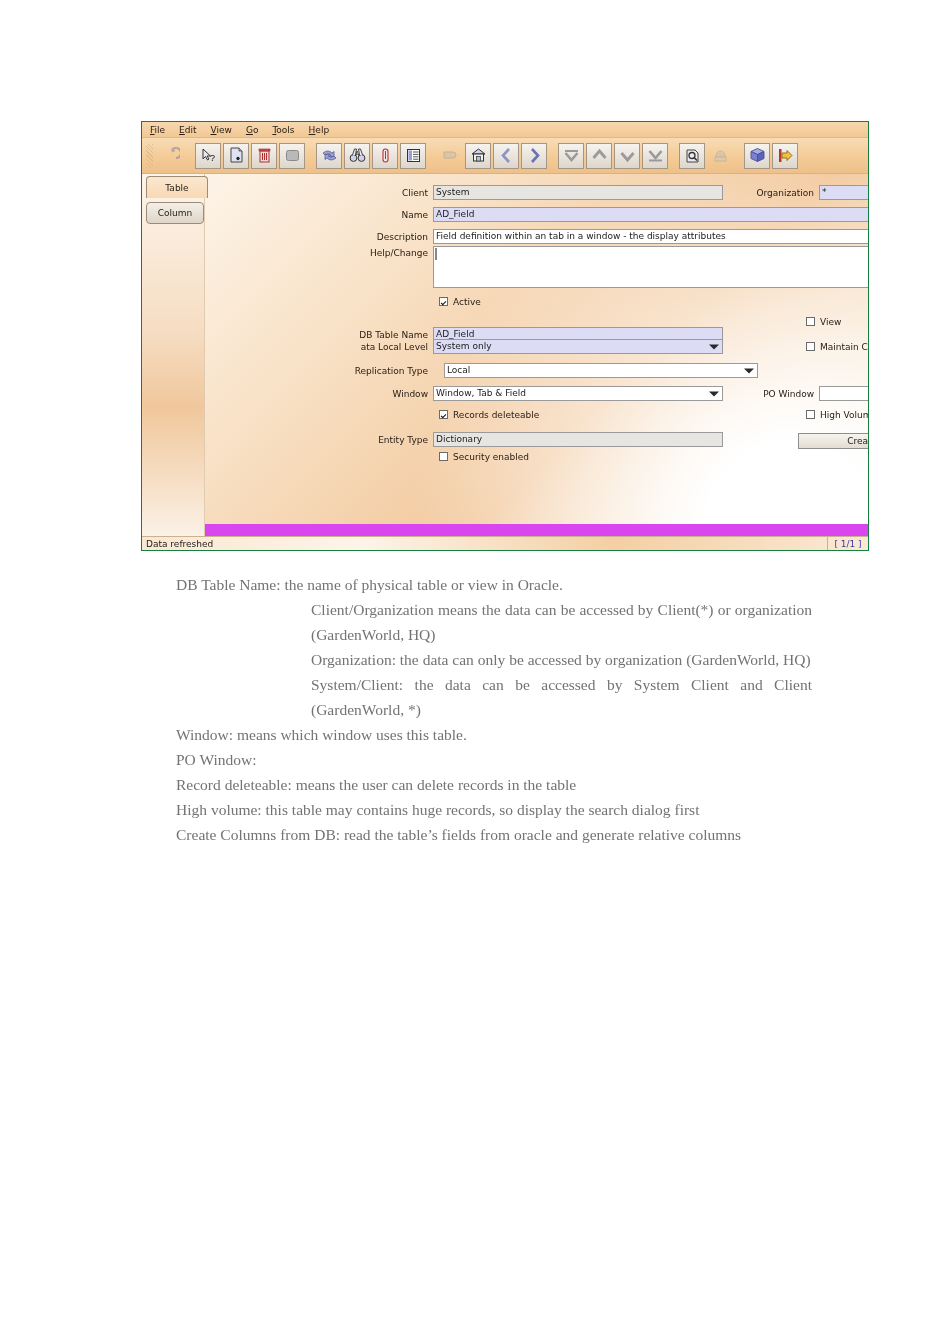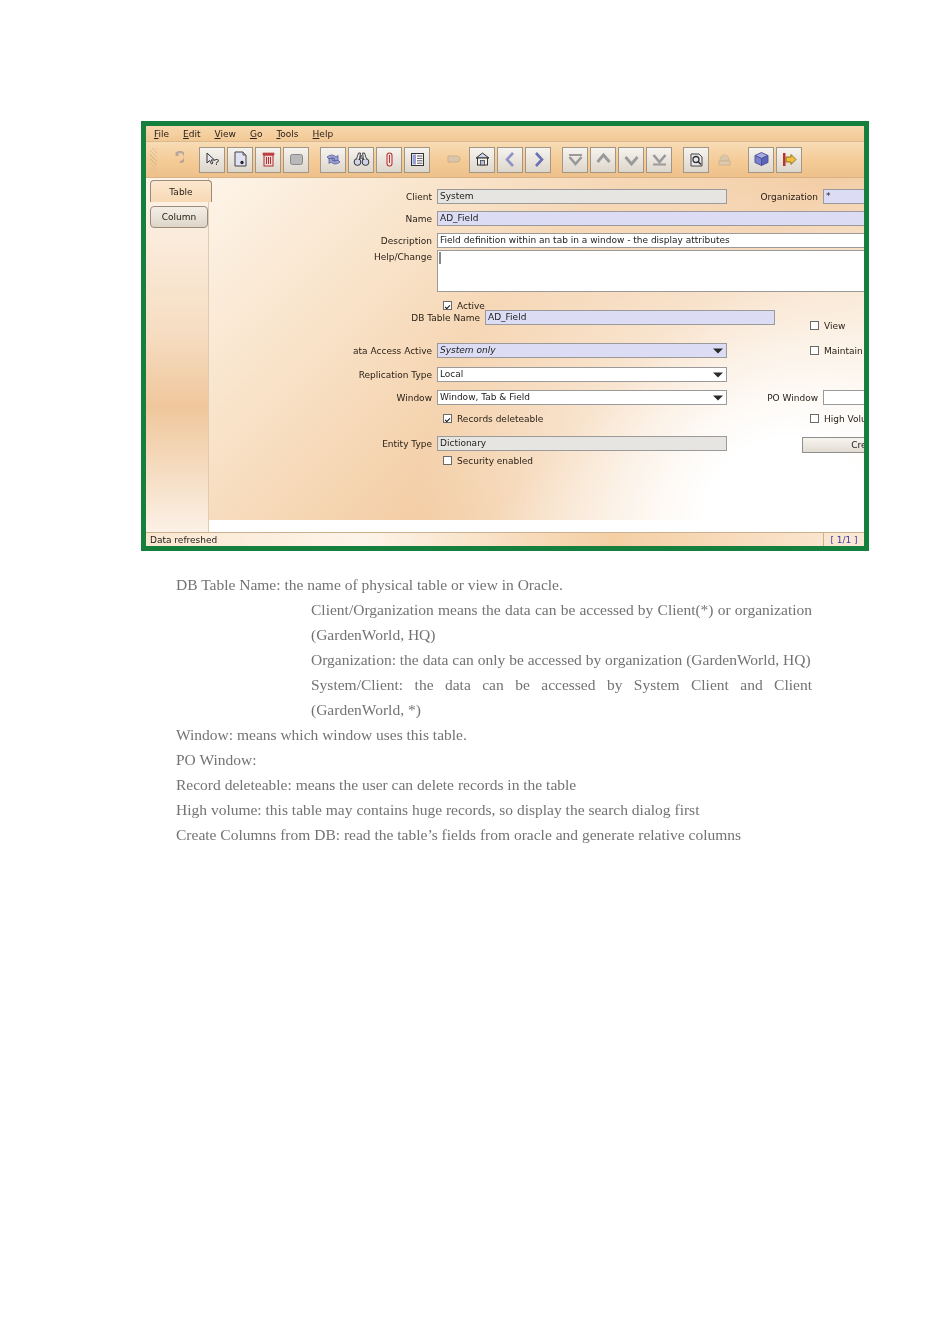--- a/index.html
+++ b/index.html
@@ -5,21 +5,21 @@
   html,body{margin:0;padding:0;}
   body{
     width:950px;height:1344px;background:#ffffff;
     font-family:"Liberation Serif", serif;
     overflow:hidden;
   }
 
   
   .app-window{
     position:absolute;left:141px;top:121px;width:728px;height:430px;
-    border:5px solid #15803d;
+    border:1px solid #15803d;
     background:#f3e2cf;
     font-family:"DejaVu Sans","Liberation Sans",sans-serif;
     box-sizing:border-box;
   }
 
   
   .menubar{
     height:16px;
     background:linear-gradient(to bottom,#f7d7ae 0%,#f2c894 100%);
     border-bottom:1px solid #d9b98f;
@@ -54,21 +54,21 @@
     box-sizing:border-box;position:relative;
   }
   .tb-btn.flat{border:1px solid transparent;background:transparent;}
   .tb-sep{width:9px;}
   .tb-btn svg{display:block;}
   .tb-btn.disabled{opacity:.45;}
 
   
   .content{
     position:relative;height:calc(100% - 16px - 36px);
-    background:#ffffff;
+    background:#d946ef;
   }
 
   
   .tabstrip{
     position:absolute;left:0;top:0;width:63px;height:100%;
     background:linear-gradient(to bottom,#fdf3e6 0%,#fbeedf 12%,#f6ddc2 42%,#f0c79c 62%,#f6dfc6 82%,#fdf6ef 100%);
     border-right:1px solid #e0cbb1;
     box-sizing:border-box;
   }
   .tab{
@@ -397,44 +397,44 @@
       <div class="textarea" style="left:228px;top:72px;width:578px;height:42px;">
         <div class="caret"></div>
 
       </div>
 
       <div class="cbrow" style="left:234px;top:123px;">
         <span class="cb checked"></span>
         <span class="cblabel">Active</span>
       </div>
 
-      <div class="row" style="left:0;top:132px;padding-left:48px;">
+      <div class="row" style="left:0;top:153px;">
         <div class="lbl" style="width:223px;">DB Table Name</div>
         <div class="field mandatory" style="width:290px;margin-left:5px;">AD_Field</div>
       </div>
       <div class="cbrow" style="left:601px;top:143px;">
         <span class="cb"></span>
         <span class="cblabel">View</span>
       </div>
 
       <div class="row" style="left:0;top:165px;">
-        <div class="lbl" style="width:223px;">ata Access Active</div>
-        <div class="field mandatory combo" style="width:290px;margin-left:5px;font-style:italic;">
+        <div class="lbl" style="width:223px;">ata Local Level</div>
+        <div class="field mandatory combo" style="width:290px;margin-left:5px;">
           <span>System only</span>
           <span class="arrow"></span>
         </div>
       </div>
       <div class="cbrow" style="left:601px;top:168px;">
         <span class="cb"></span>
         <span class="cblabel">Maintain Change Log</span>
       </div>
 
       <div class="row" style="left:0;top:189px;">
         <div class="lbl" style="width:223px;">Replication Type</div>
-        <div class="field white combo" style="width:290px;margin-left:5px;">
+        <div class="field white combo" style="width:314px;margin-left:16px;">
           <span>Local</span>
           <span class="arrow"></span>
         </div>
       </div>
 
       <div class="row" style="left:0;top:212px;">
         <div class="lbl" style="width:223px;">Window</div>
         <div class="field white combo" style="width:290px;margin-left:5px;">
           <span>Window, Tab &amp; Field</span>
           <span class="arrow"></span>

